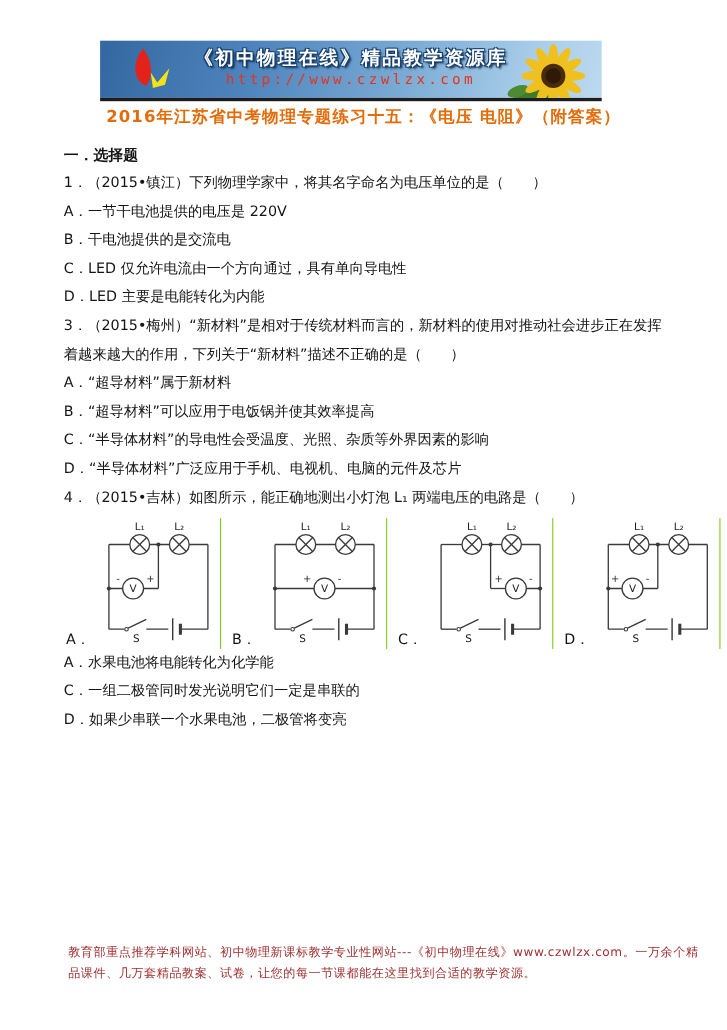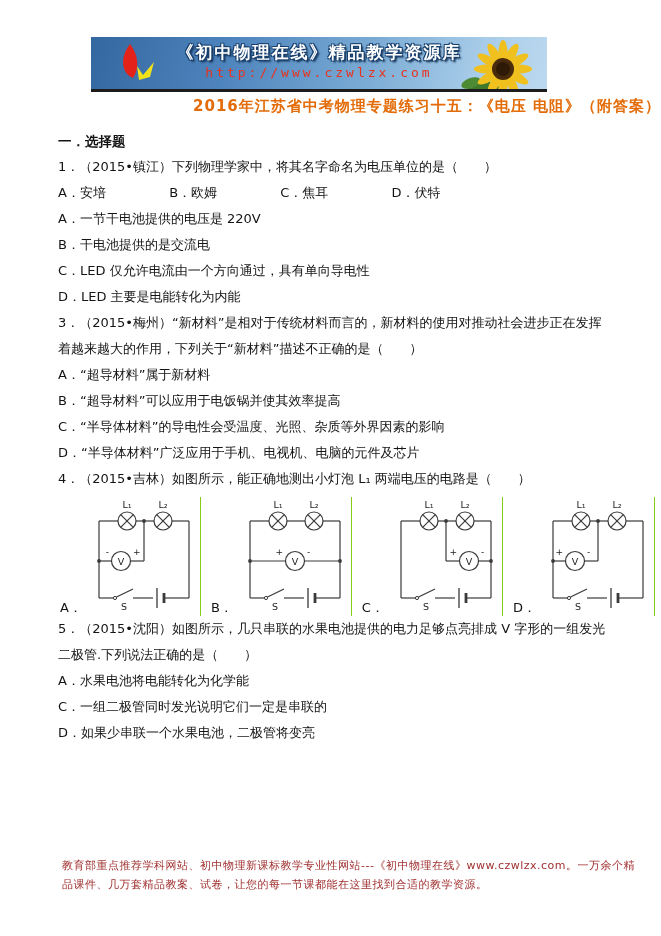--- a/index.html
+++ b/index.html
@@ -12,21 +12,21 @@
     border-bottom:3px solid #1c1c1c;overflow:hidden;}
   .banner-logo{position:absolute;left:18px;top:5px;}
   .banner-text{position:absolute;left:0;top:0;width:100%;text-align:center;}
   .banner-title{margin-top:4px;font-size:17px;font-weight:bold;color:#ffffff;letter-spacing:2px;
     text-shadow:1px 1px 0 #17406f,-1px 1px 0 #17406f,1px -1px 0 #17406f,-1px -1px 0 #17406f,2px 2px 2px #0a2344;}
   .banner-url{margin-top:1px;font-size:13px;font-weight:normal;color:#e8321c;letter-spacing:3px;
     font-family:"DejaVu Sans Mono","Liberation Mono",monospace;}
   .sunflower{position:absolute;right:6px;bottom:-6px;}
 
   
-  .doc-title{position:absolute;top:97px;left:0;width:100%;text-align:right;
+  .doc-title{position:absolute;top:97px;left:0;width:100%;text-align:center;
     color:#e36c09;font-size:15px;font-weight:bold;letter-spacing:1px;}
   .content{position:absolute;top:128px;left:58px;width:548px;
     font-size:13px;line-height:26px;color:#141414;}
   .content p{margin:0;}
   .section-heading{font-weight:bold;font-size:13.5px;}
   .oi{display:inline-block;width:107px;}
 
   
   .figure-row{display:flex;align-items:flex-end;margin:2px 0 0 2px;height:122px;}
   .circ{display:flex;align-items:flex-end;margin-right:10px;}
@@ -75,26 +75,20 @@
       </g>
     </svg>
   </div>
 
   <div class="doc-title">2016年江苏省中考物理专题练习十五：《电压 电阻》（附答案）</div>
 
   <div class="content">
     <p class="section-heading">一．选择题</p>
 
     <p>1．（2015•镇江）下列物理学家中，将其名字命名为电压单位的是（　　）</p>
-    <p>
-      <span class="oi">A．安培</span>
-      <span class="oi">B．欧姆</span>
-      <span class="oi">C．焦耳</span>
-      <span>D．伏特</span>
-    </p>
 
     <p>A．一节干电池提供的电压是 220V</p>
     <p>B．干电池提供的是交流电</p>
     <p>C．LED 仅允许电流由一个方向通过，具有单向导电性</p>
     <p>D．LED 主要是电能转化为内能</p>
 
     <p>3．（2015•梅州）“新材料”是相对于传统材料而言的，新材料的使用对推动社会进步正在发挥着越来越大的作用，下列关于“新材料”描述不正确的是（　　）</p>
     <p>A．“超导材料”属于新材料</p>
     <p>B．“超导材料”可以应用于电饭锅并使其效率提高</p>
     <p>C．“半导体材料”的导电性会受温度、光照、杂质等外界因素的影响</p>
@@ -245,20 +239,19 @@
               <line x1="46" y1="101" x2="66" y2="101" stroke="#3a3a3a" stroke-width="1.2"></line>
               <line x1="70" y1="91" x2="70" y2="111" stroke="#3a3a3a" stroke-width="1.3"></line>
               <line x1="77" y1="96" x2="77" y2="106" stroke="#3a3a3a" stroke-width="2.8"></line>
               <line x1="78" y1="101" x2="102" y2="101" stroke="#3a3a3a" stroke-width="1.2"></line>
               <text x="37" y="113" font-size="9.5" text-anchor="middle" fill="#1c1c1c" font-family="DejaVu Sans, sans-serif">S</text>
             </svg>
           </div>
       </div>
     </div>
 
-    <p>5．（2015•沈阳）如图所示，几只串联的水果电池提供的电力足够点亮排成 V 字形的一组发光二极管.下列说法正确的是（　　）</p>
     <p>A．水果电池将电能转化为化学能</p>
     <p>C．一组二极管同时发光说明它们一定是串联的</p>
     <p>D．如果少串联一个水果电池，二极管将变亮</p>
   </div>
 
   <div class="footer">教育部重点推荐学科网站、初中物理新课标教学专业性网站---《初中物理在线》www.czwlzx.com。一万余个精品课件、几万套精品教案、试卷，让您的每一节课都能在这里找到合适的教学资源。</div>
 </div>
 
 </body></html>

